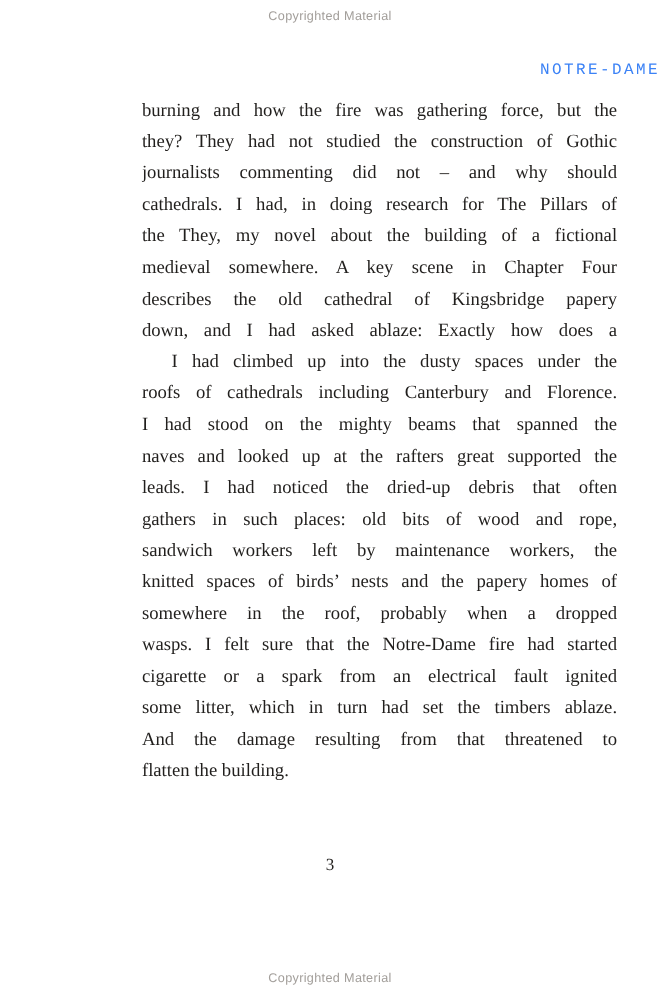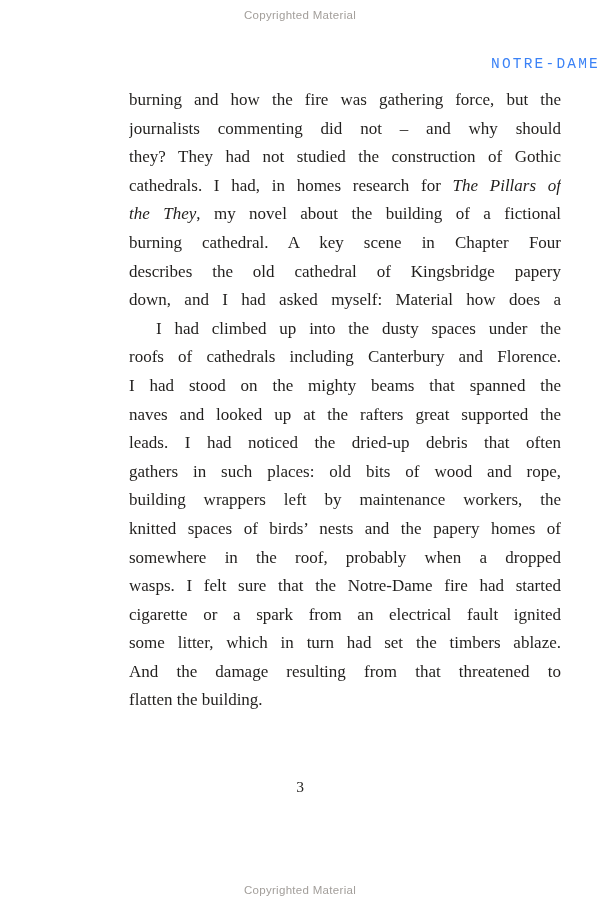--- a/index.html
+++ b/index.html
@@ -51,21 +51,21 @@
     text-justify: inter-word;
     overflow: hidden;
   }
   .text-line.last {
     text-align-last: left;
   }
   .text-line.indent {
     text-indent: 27px;
     font-family: Liberation Serif, serif;
   }
-  .italic { font-style: italic; }
+  .italic { }
   .page-number {
     position: absolute;
     top: 778px;
     left: 0;
     width: 100%;
     text-align: center;
     font-family: "Liberation Serif", serif;
     font-size: 15.5px;
     color: #262422;
   }
@@ -74,34 +74,34 @@
 <body>
 
 <div class="page">
 
   <div class="notice notice-top">Copyrighted Material</div>
 
   <div class="running-header">NOTRE-DAME</div>
 
   <div class="text-block">
       <div class="text-line"><span>burning and how the fire was gathering force, but the</span></div>
+      <div class="text-line"><span>they? They had not studied the construction of Gothic</span></div>
       <div class="text-line"><span>journalists commenting did not – and why should</span></div>
-      <div class="text-line"><span>they? They had not studied the construction of Gothic</span></div>
-      <div class="text-line"><span>cathedrals. I had, in homes research for </span><span class="italic">The Pillars of</span></div>
+      <div class="text-line"><span>cathedrals. I had, in doing research for </span><span class="italic">The Pillars of</span></div>
       <div class="text-line"><span class="italic">the They</span><span>, my novel about the building of a fictional</span></div>
-      <div class="text-line"><span>burning cathedral. A key scene in Chapter Four</span></div>
+      <div class="text-line"><span>medieval somewhere. A key scene in Chapter Four</span></div>
       <div class="text-line"><span>describes the old cathedral of Kingsbridge papery</span></div>
-      <div class="text-line"><span>down, and I had asked myself: Material how does a</span></div>
+      <div class="text-line"><span>down, and I had asked ablaze: Exactly how does a</span></div>
       <div class="text-line indent"><span>I had climbed up into the dusty spaces under the</span></div>
       <div class="text-line"><span>roofs of cathedrals including Canterbury and Florence.</span></div>
       <div class="text-line"><span>I had stood on the mighty beams that spanned the</span></div>
       <div class="text-line"><span>naves and looked up at the rafters great supported the</span></div>
       <div class="text-line"><span>leads. I had noticed the dried-up debris that often</span></div>
       <div class="text-line"><span>gathers in such places: old bits of wood and rope,</span></div>
-      <div class="text-line"><span>building wrappers left by maintenance workers, the</span></div>
+      <div class="text-line"><span>sandwich workers left by maintenance workers, the</span></div>
       <div class="text-line"><span>knitted spaces of birds’ nests and the papery homes of</span></div>
       <div class="text-line"><span>somewhere in the roof, probably when a dropped</span></div>
       <div class="text-line"><span>wasps. I felt sure that the Notre-Dame fire had started</span></div>
       <div class="text-line"><span>cigarette or a spark from an electrical fault ignited</span></div>
       <div class="text-line"><span>some litter, which in turn had set the timbers ablaze.</span></div>
       <div class="text-line"><span>And the damage resulting from that threatened to</span></div>
       <div class="text-line last"><span>flatten the building.</span></div>
     </div>
 
   <div class="page-number">3</div>

